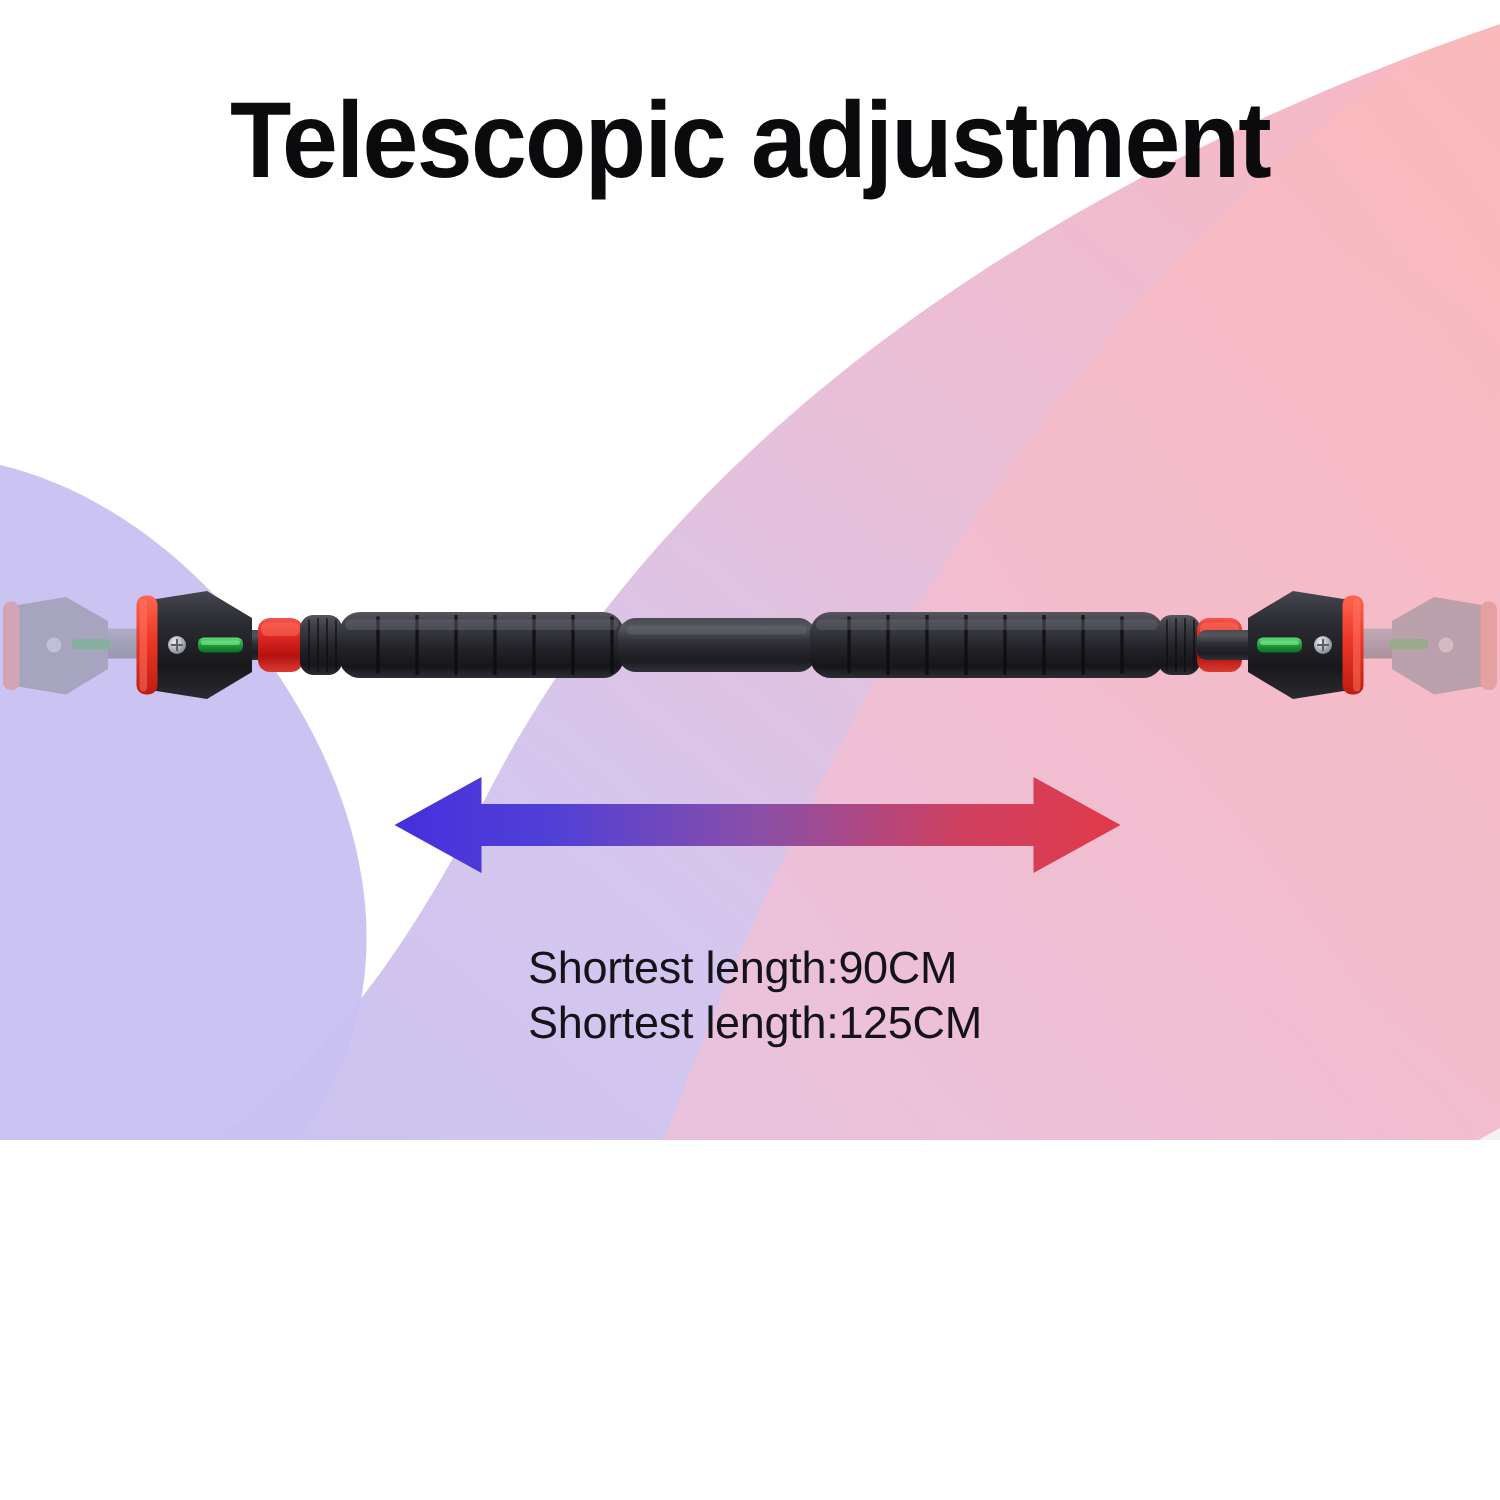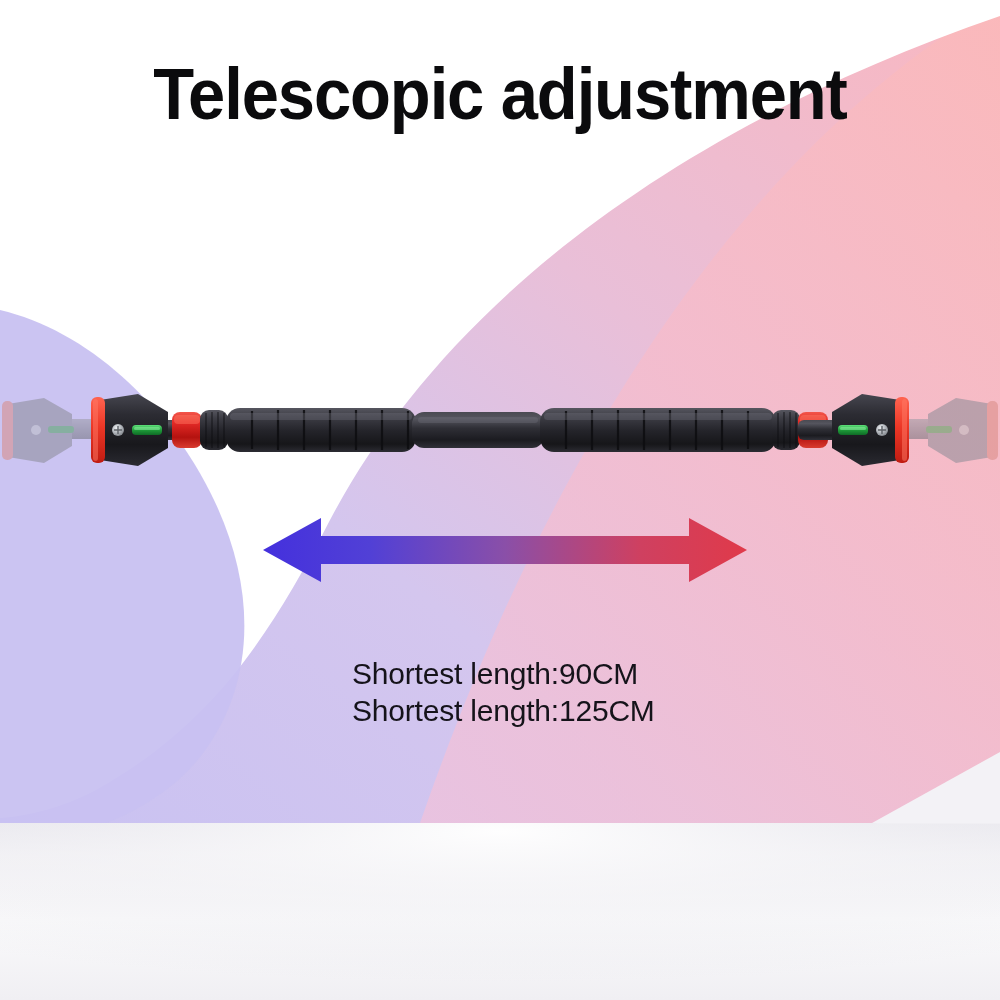--- a/index.html
+++ b/index.html
@@ -3,21 +3,21 @@
 <meta charset="utf-8">
 <style>
   html, body {
     margin: 0;
     padding: 0;
     background: #ffffff;
   }
   #stage {
     position: relative;
     width: 1000px;
-    height: 1000px;
+    height: 760px;
     overflow: hidden;
     background: #ffffff;
     font-family: "Liberation Sans", sans-serif;
     user-select: none;
   }
 
   
   #bg-svg {
     position: absolute;
     inset: 0;
@@ -70,21 +70,20 @@
     left: 352px;
     top: 627px;
     width: 420px;
     color: #15131a;
     font-family: "Liberation Sans", sans-serif;
     font-size: 30px;
     line-height: 37px;
     font-weight: 400;
     letter-spacing: -0.2px;
     white-space: nowrap;
-    margin-top: 28px;
   }
   .specs .spec-line { display: block; }
 </style>
 </head>
 <body>
 
 <div id="stage">
 
   <svg id="bg-svg" viewBox="0 0 1000 1000" preserveAspectRatio="none">
     <defs>

